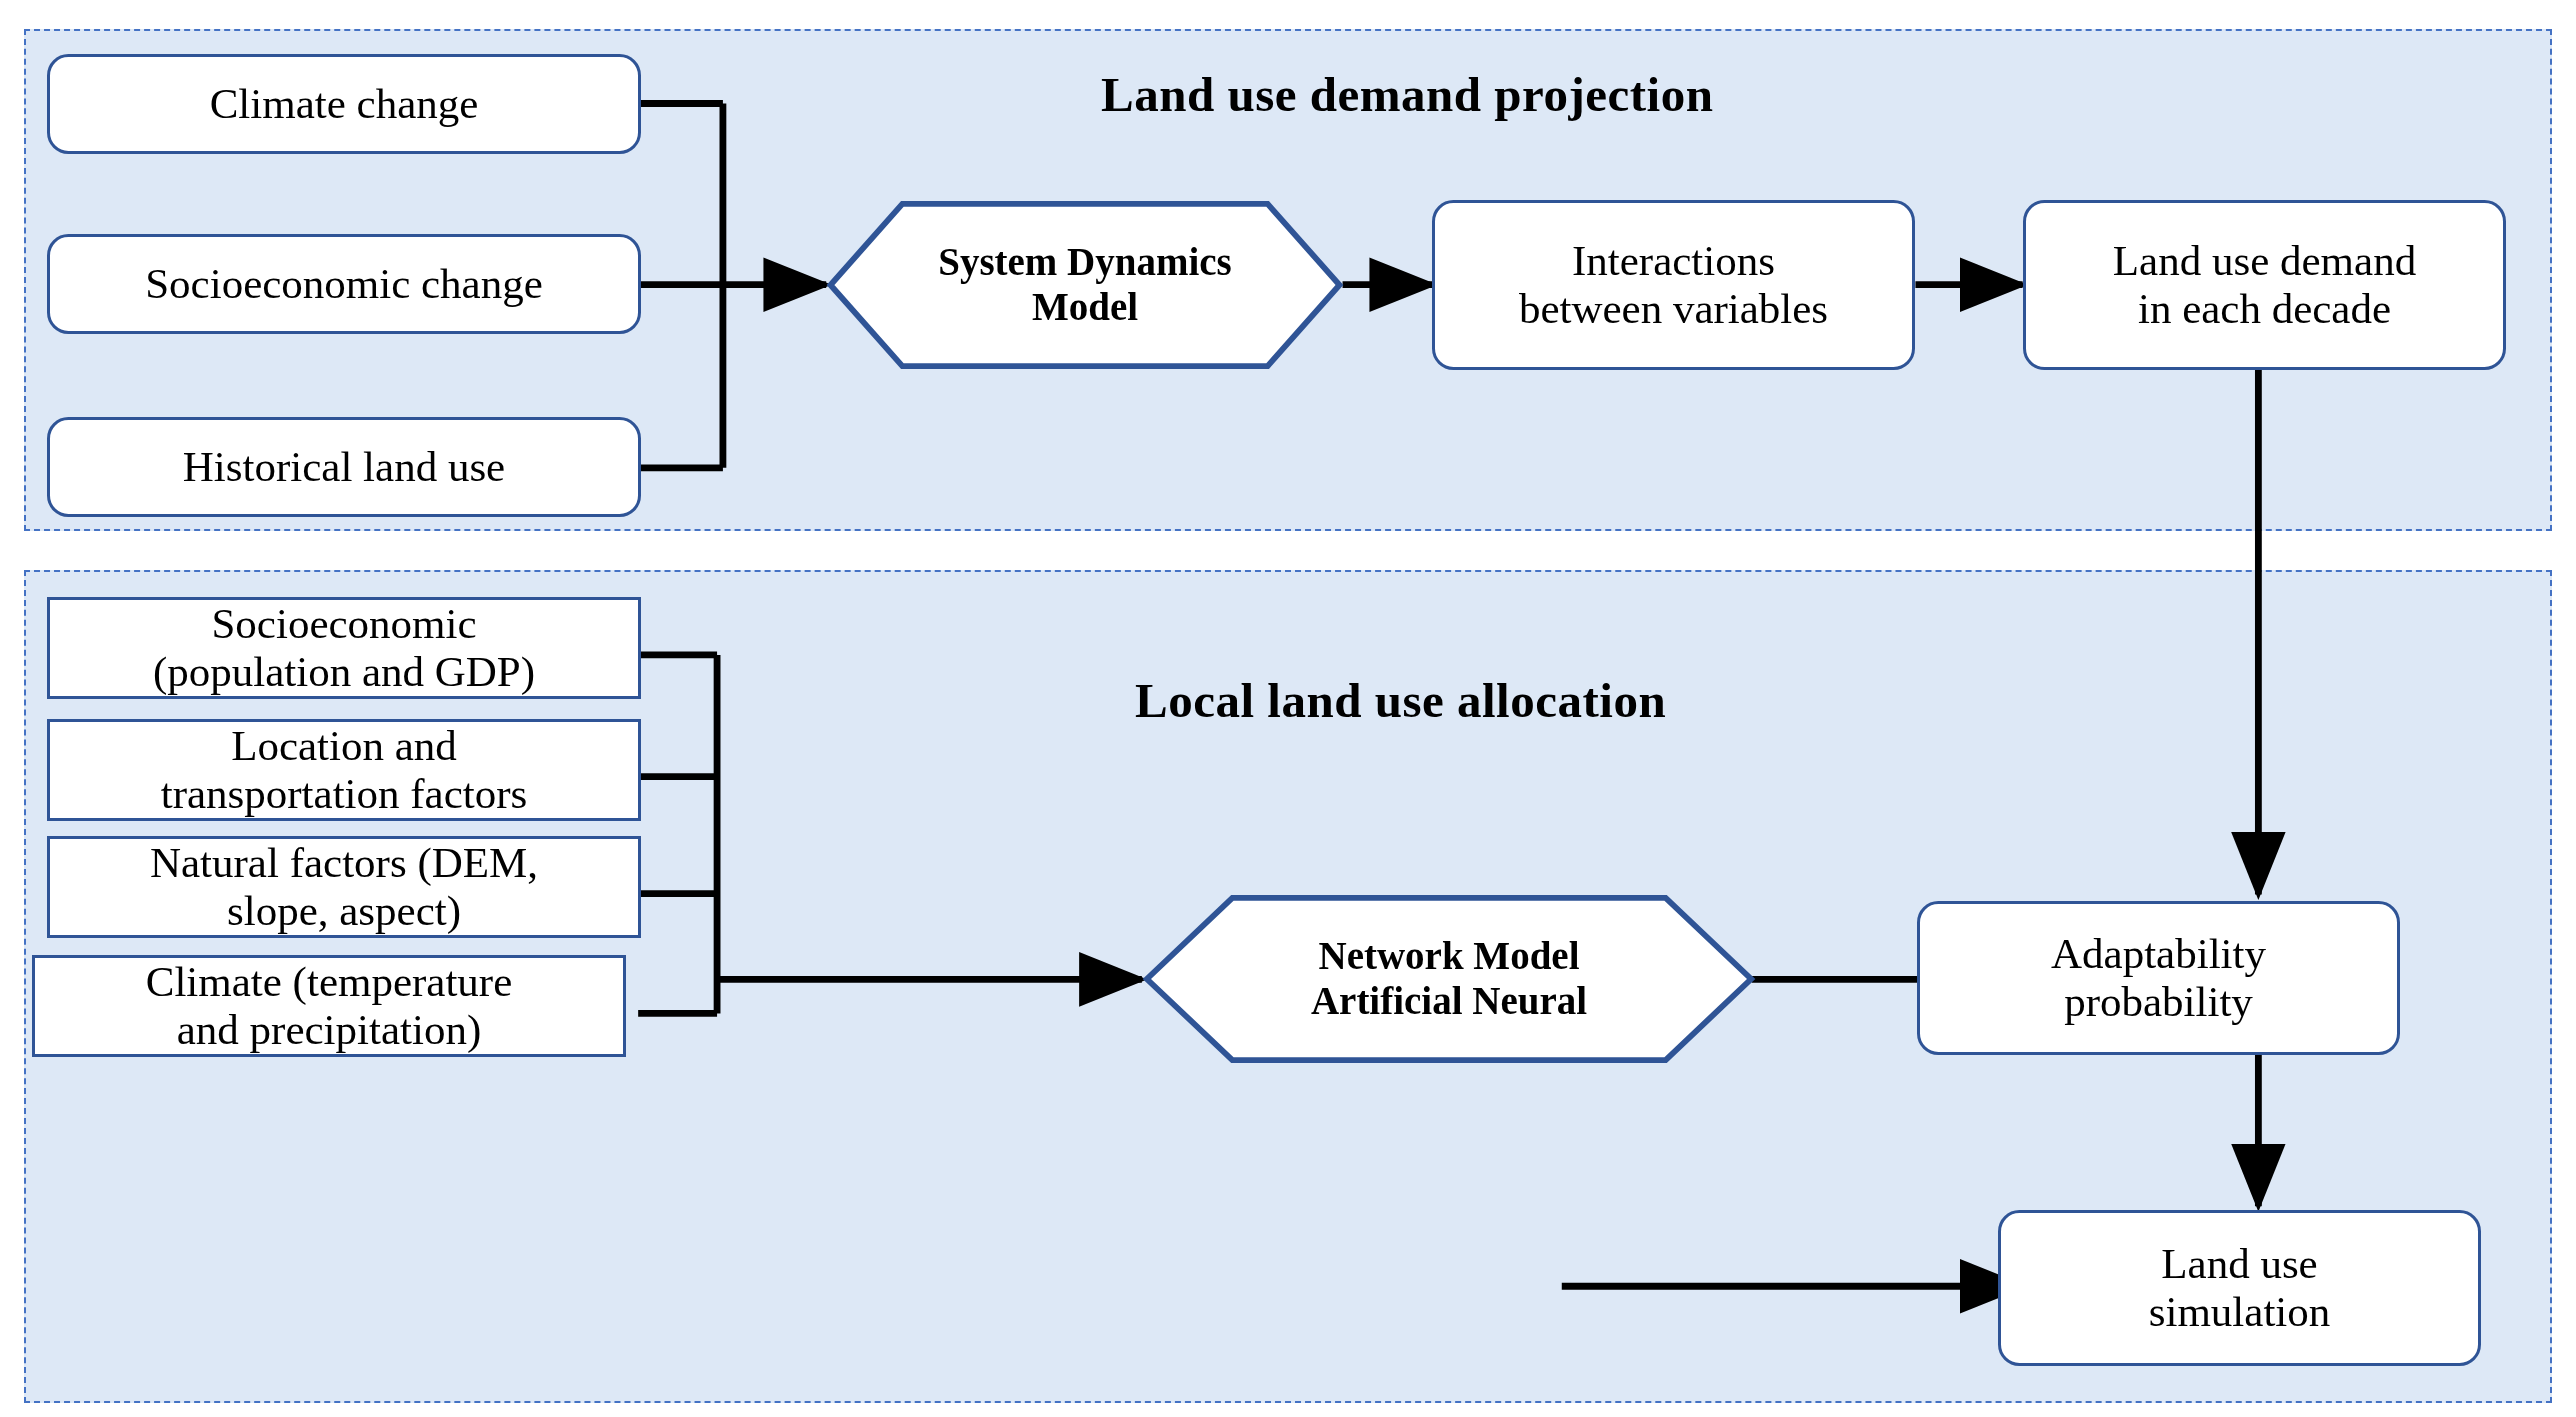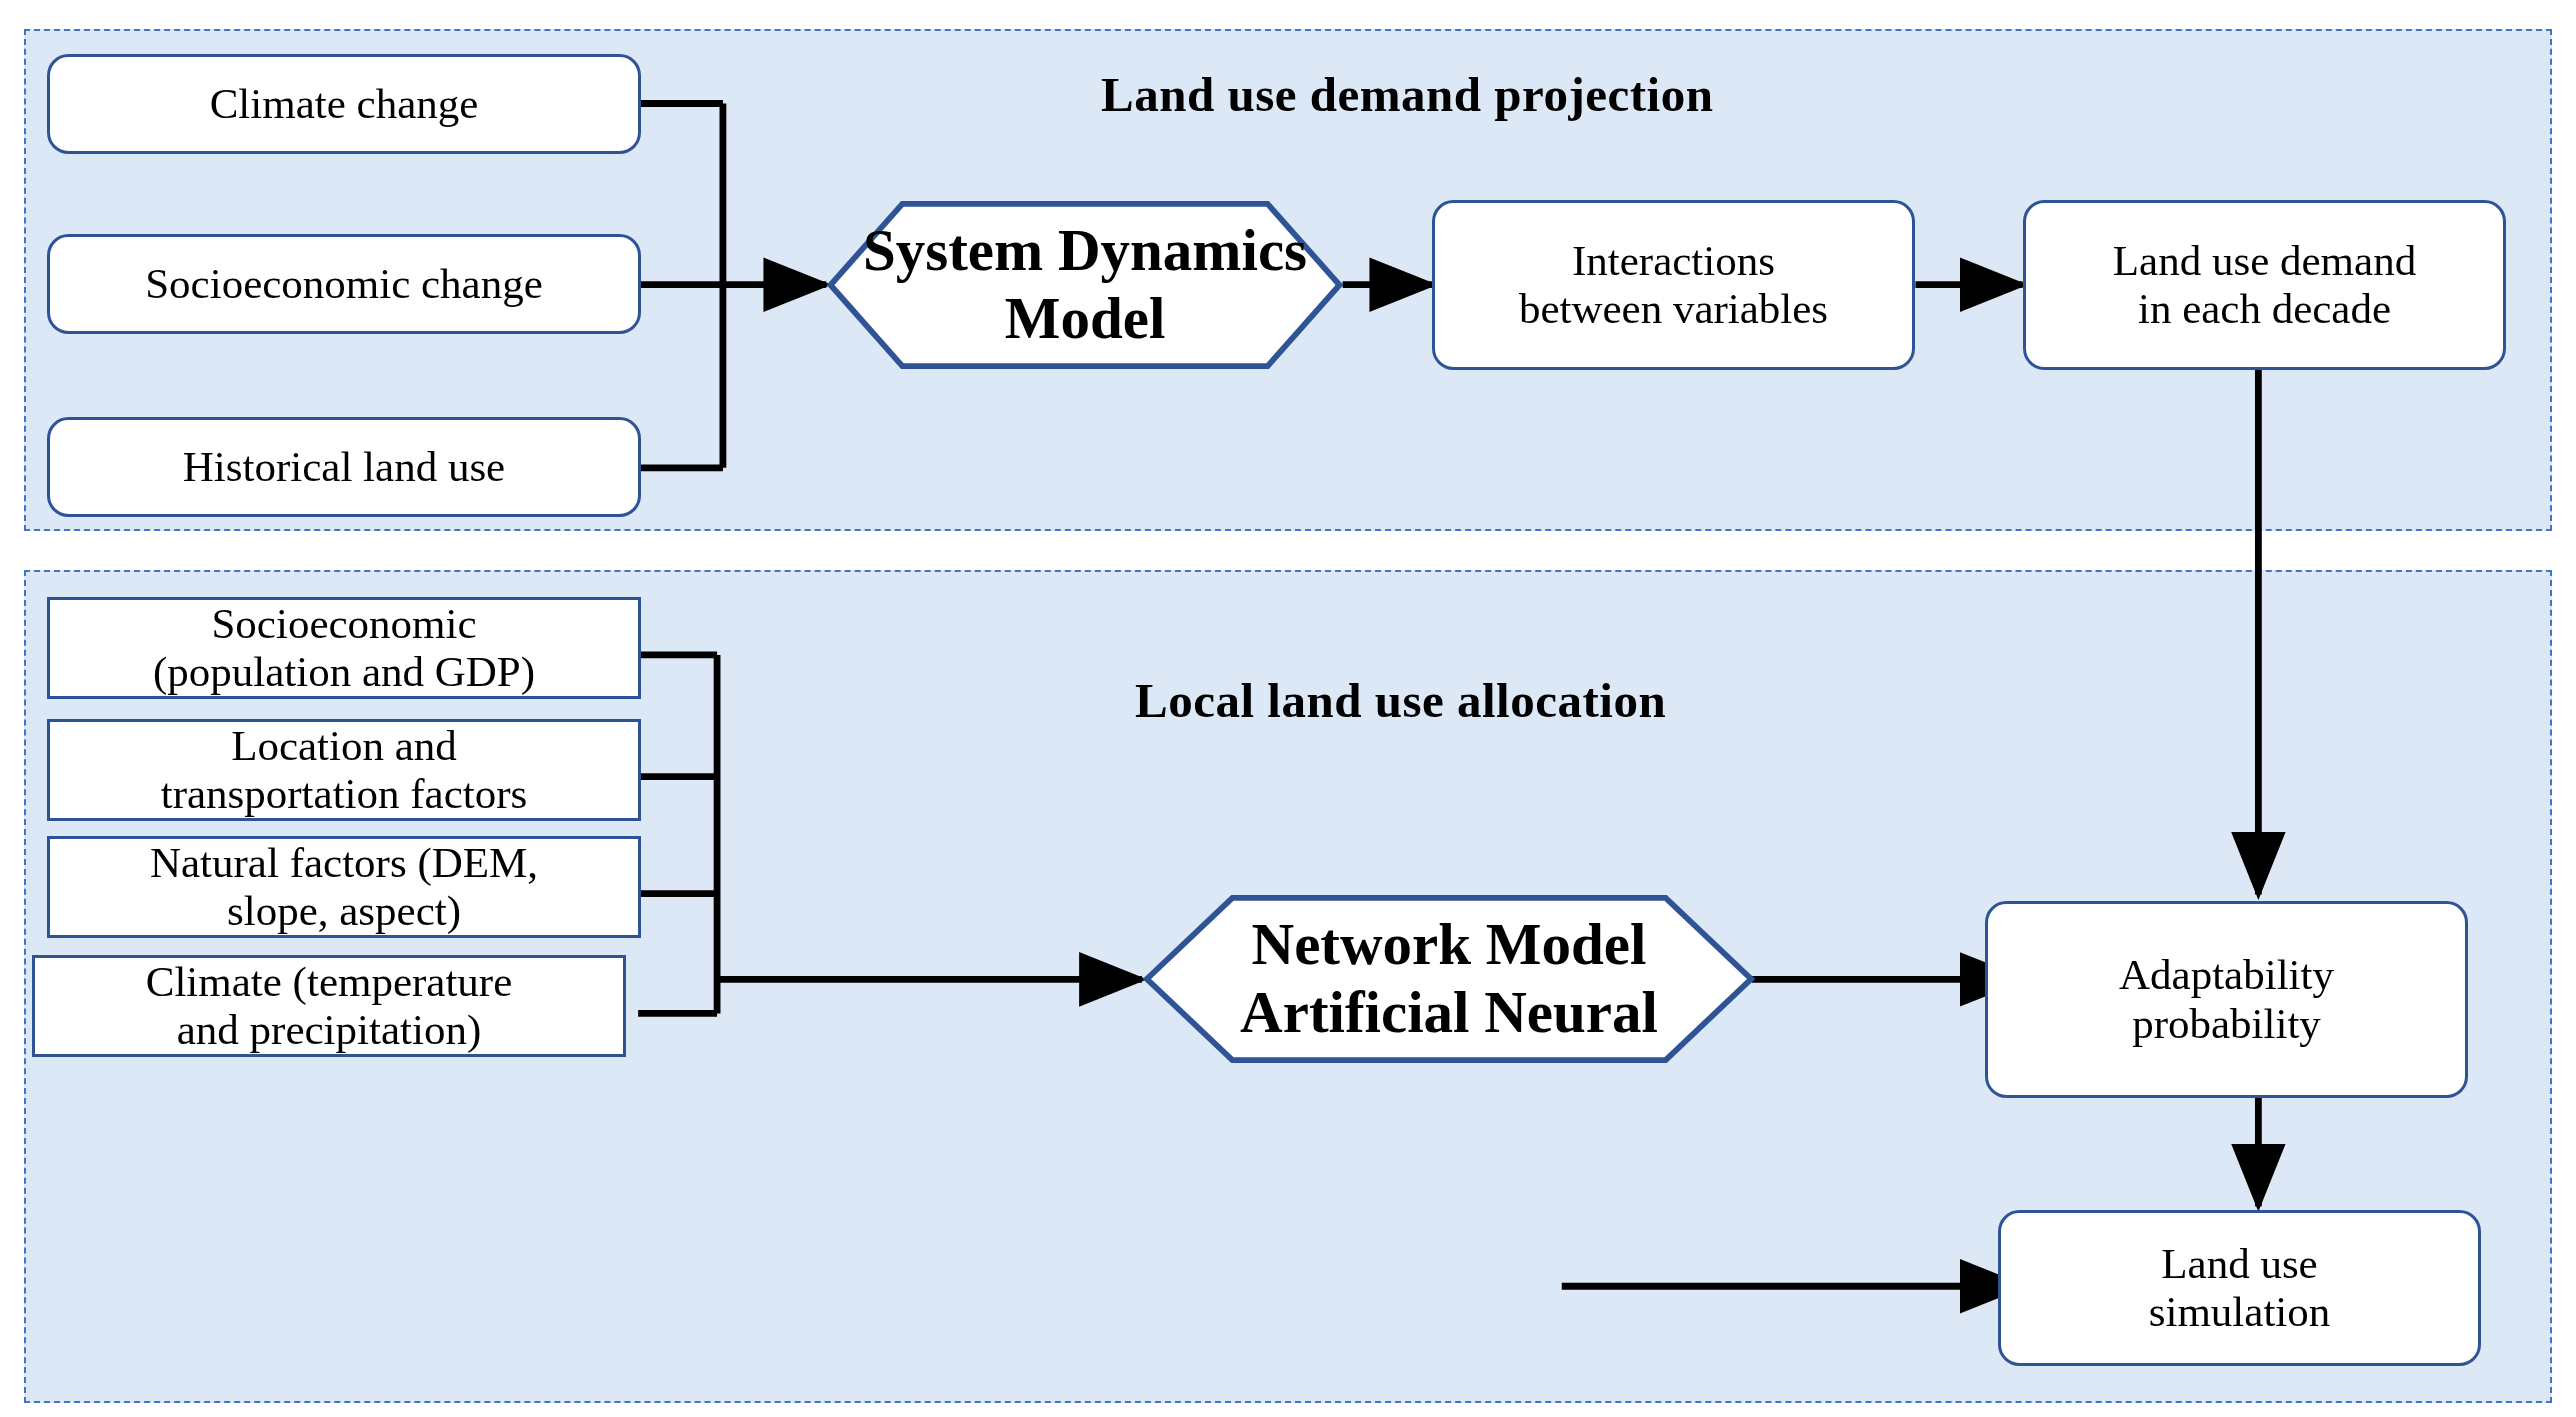--- a/index.html
+++ b/index.html
@@ -67,21 +67,21 @@
     position: absolute;
     left: 0;
     top: 0;
     width: 100%;
     height: 100%;
     display: flex;
     align-items: center;
     justify-content: center;
     text-align: center;
     font-weight: bold;
-    font-size: 59px;
+    font-size: 39px;
     line-height: 1.15;
     color: #000000;
     pointer-events: none;
   }
 
   
   .conn {
     position: absolute;
     left: 0;
     top: 0;
@@ -205,21 +205,21 @@
       <polygon points="92,4 538,4 626,87.5 538,171 92,171 4,87.5" fill="#ffffff" stroke="#2f5496" stroke-width="6"></polygon>
     </svg>
     <div class="hex-label">
       <div>
         <div>Network Model</div>
         <div>Artificial Neural</div>
       </div>
     </div>
   </div>
 
-  <div class="node rounded" style="left:1985px; top:901px; width:483px; height:197px;">
+  <div class="node rounded" style="left:1917px; top:901px; width:483px; height:154px;">
     <div>
       <div>Adaptability</div>
       <div>probability</div>
     </div>
   </div>
 
 
   <div class="node rounded" style="left:1951px; top:1210px; width:483px; height:156px;margin-left:47px;">
     <div>
       <div>Land use</div>

